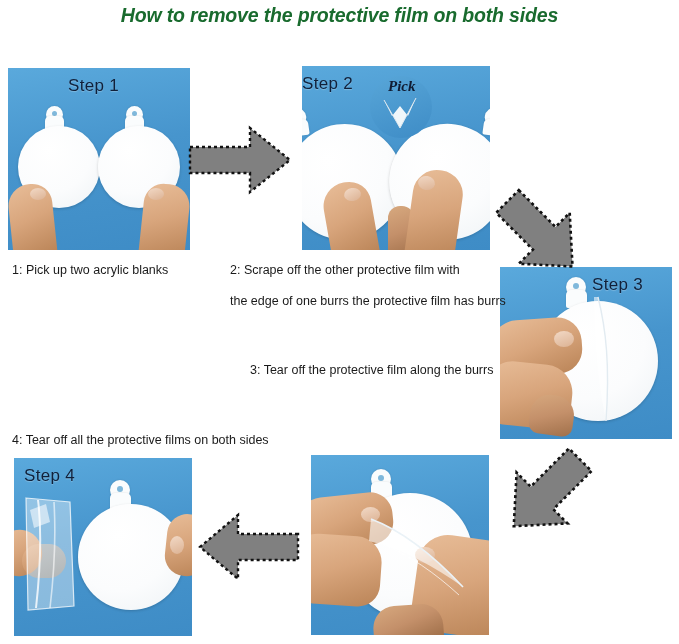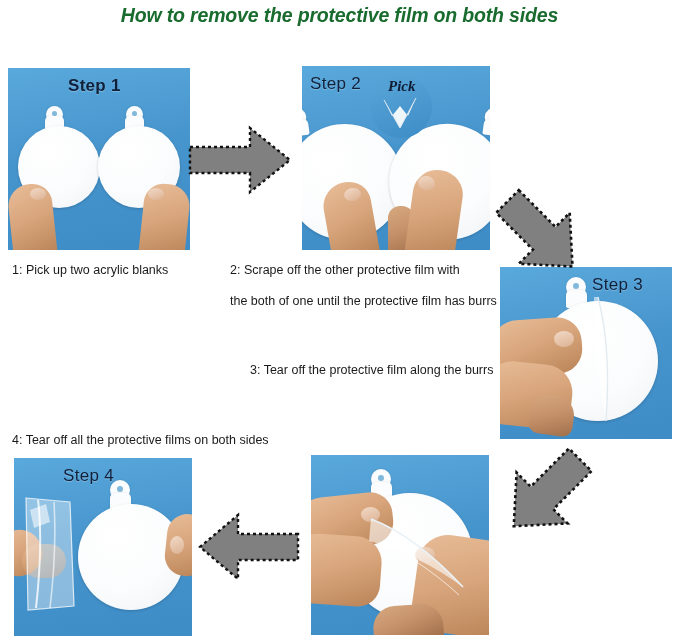--- a/index.html
+++ b/index.html
@@ -155,21 +155,21 @@
     <div class="hole" style="left:34px; top:5px;  width:5px;  height:5px;"></div>
     <div class="neck" style="left:27px; top:10px; width:19px; height:16px;"></div>
     <div class="disc" style="left:0px;  top:20px; width:82px; height:82px;"></div>
   </div>
 
   <div class="hand" style="left:2px; top:116px; width:44px; height:72px; border-radius:22px 20px 0 0; transform:rotate(-6deg);"></div>
   <div class="nail" style="left:22px; top:120px; width:16px; height:12px;"></div>
   <div class="hand" style="left:134px; top:116px; width:46px; height:72px; border-radius:20px 22px 0 0; transform:rotate(6deg);"></div>
   <div class="nail" style="left:140px; top:120px; width:16px; height:12px;"></div>
 
-  <div class="steplabel" style="left:60px; top:8px;font-weight:bold;">Step 1</div>
+  <div class="steplabel" style="left:60px; top:8px;">Step 1</div>
 </div>
 
 <div class="arrow" style="left:186px; top:118px;">
   <svg width="108" height="84" viewBox="0 0 108 84">
     <polygon points="4,29 64,29 64,10 104,42 64,74 64,55 4,55" fill="#808080" stroke="#111111" stroke-width="2.4" stroke-dasharray="3,3"></polygon>
   </svg>
 </div>
 
 <div class="panel" id="p2" style="left:302px; top:66px; width:188px; height:184px;">
   <div class="sky"></div>
@@ -195,21 +195,21 @@
   <div class="nail" style="left:116px; top:110px; width:17px; height:14px; transform:rotate(8deg);"></div>
 
   <div class="burr-circle" style="left:68px; top:10px; width:62px; height:62px;">
     <svg width="62" height="62" viewBox="0 0 62 62">
       <path d="M14,24 L30,52 L46,22 L38,40 L30,30 L22,40 Z" fill="#f5f9fb" opacity="0.97"></path>
       <path d="M14,24 L30,52 L46,22" fill="none" stroke="#dfe8ee" stroke-width="1"></path>
     </svg>
   </div>
   <div class="burr-label" style="left:86px; top:12px;">Pick</div>
 
-  <div class="steplabel" style="left:8px; top:8px;">Step 2</div>
+  <div class="steplabel" style="left:0; top:8px;">Step 2</div>
 </div>
 
 <div class="arrow" style="left:488px; top:182px;">
   <svg width="104" height="104" viewBox="0 0 104 104">
     <g transform="rotate(45 52 52)">
       <polygon points="6,36 58,36 58,16 98,52 58,88 58,68 6,68" fill="#808080" stroke="#111111" stroke-width="2.6" stroke-dasharray="3,3"></polygon>
     </g>
   </svg>
 </div>
 
@@ -291,23 +291,23 @@
     <div class="hole" style="left:39px; top:6px;  width:6px;  height:6px;"></div>
     <div class="neck" style="left:32px; top:13px; width:21px; height:18px;"></div>
     <div class="disc" style="left:0px;  top:24px; width:106px; height:106px;"></div>
   </div>
 
   <div class="hand" style="left:-18px; top:72px; width:46px; height:46px; border-radius:22px; transform:rotate(-8deg);"></div>
   <div class="hand" style="left:8px; top:86px; width:44px; height:34px; border-radius:18px; opacity:0.55;"></div>
   <div class="hand" style="left:152px; top:56px; width:40px; height:62px; border-radius:20px 18px 18px 20px; transform:rotate(6deg);"></div>
   <div class="nail" style="left:156px; top:78px; width:14px; height:18px;"></div>
 
-  <div class="steplabel" style="left:10px; top:8px;margin-left:39px;">Step 4</div>
+  <div class="steplabel" style="left:10px; top:8px;">Step 4</div>
 </div>
 
 <div class="caption" style="left:12px; top:257px;">1: Pick up two acrylic blanks</div>
 
 <div class="caption" style="left:230px; top:257px;">2: Scrape off the other protective film with</div>
-<div class="caption" style="left:230px; top:288px;">the both of one until the protective film has burrs</div>
+<div class="caption" style="left:230px; top:288px;">the edge of one burrs the protective film has burrs</div>
 
 <div class="caption" style="left:250px; top:357px;">3: Tear off the protective film along the burrs</div>
 
 <div class="caption" style="left:12px; top:427px;text-align:center;">4: Tear off all the protective films on both sides</div>
 
 </body></html>

